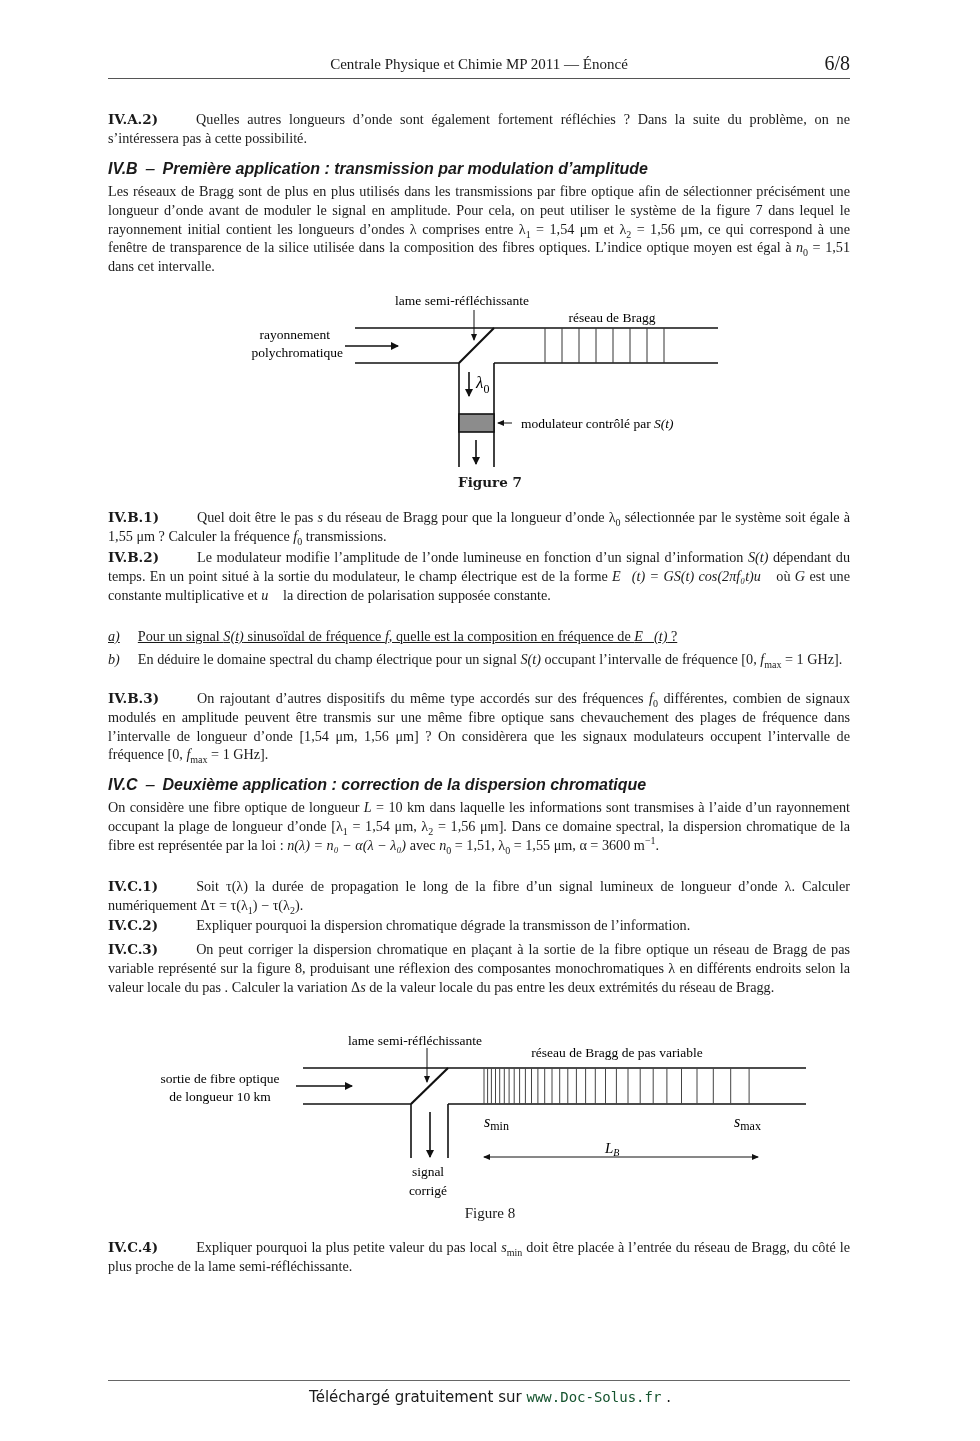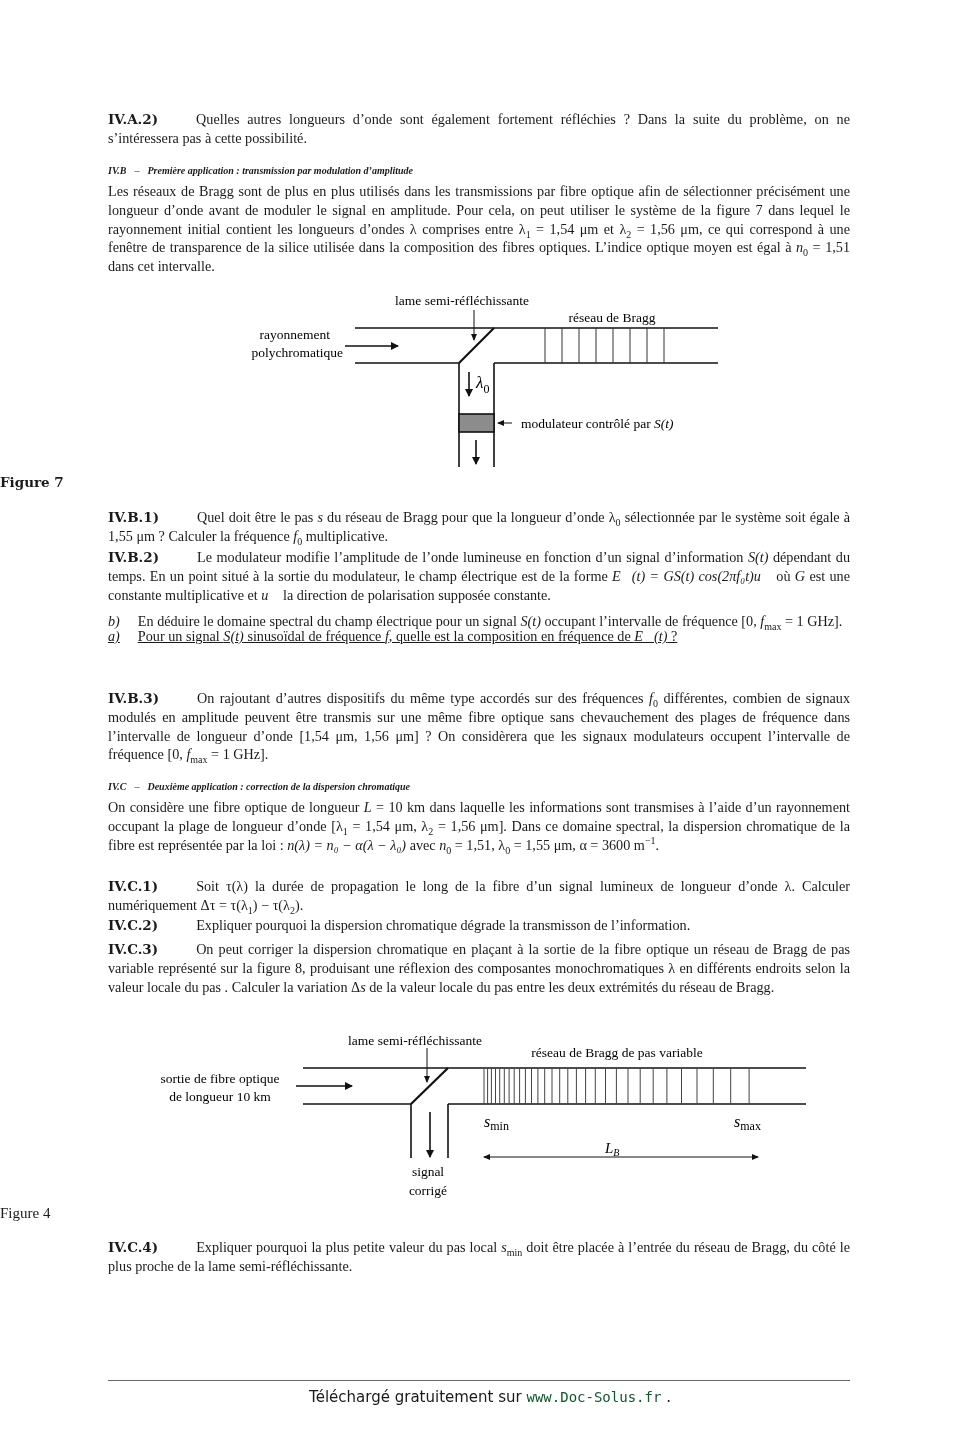--- a/index.html
+++ b/index.html
@@ -5,38 +5,42 @@
   html, body { margin: 0; padding: 0; background: #ffffff; }
   body { width: 980px; height: 1441px; position: relative; overflow: hidden;
          font-family: "DejaVu Serif", "Liberation Serif", serif; color: #1a1a1a; }
   .page { position: absolute; left: 0; top: 0; width: 980px; height: 1441px; }
   .header { position: absolute; left: 108px; top: 52px; width: 742px; height: 26px; border-bottom: 1.5px solid #555; }
   .header-title { position: absolute; left: 0; right: 0; text-align: center; top: 4px; font-size: 15px; font-family: "Liberation Serif", serif; }
   .header-page { position: absolute; right: 0; top: 0; font-size: 20px; font-family: "Liberation Serif", serif; }
   .txt { position: absolute; left: 108px; width: 742px; font-family: "Liberation Serif", serif; font-size: 14.2px; line-height: 18.8px; text-align: justify; }
   .txt p { margin: 0; }
   .qlabel { font-weight: bold; font-family: "DejaVu Serif", serif; font-size: 13.5px; margin-right: 38px; }
-  .sec { font-family: Liberation Serif, serif; font-style: italic; font-weight: bold; font-size: 10px; }
+  .sec { font-family: Liberation Sans, sans-serif; font-style: italic; font-weight: bold; font-size: 16px; }
   .sec .dash { font-weight: normal; margin: 0 8px; }
   i.m { font-style: italic; }
   sub { font-size: 10px; line-height: 0; }
   sup { font-size: 10px; line-height: 0; }
   .fig { position: absolute; left: 0; top: 0; }
   .figlabel { font-family: "Liberation Serif", serif; font-size: 13.5px; }
-  .figcap { position: absolute; left: 0; width: 980px; font-family: "DejaVu Serif", serif; font-weight: bold; font-size: 13.5px; }
+  .figcap { position: absolute; left: 0; width: 980px; text-align: center; font-family: "DejaVu Serif", serif; font-weight: bold; font-size: 13.5px; }
   .figcap8 { font-weight: normal; font-family: "Liberation Serif", serif; font-size: 15px; }
   .footer-line { position: absolute; left: 108px; top: 1380px; width: 742px; border-top: 1.5px solid #666; }
   .footer { position: absolute; left: 0; width: 980px; top: 1388px; text-align: center; font-family: "DejaVu Sans", sans-serif; font-size: 15px; }
   .footer a { color: #14532d; font-family: "DejaVu Sans Mono", monospace; text-decoration: none; font-size: 14px; }
 </style>
 </head>
 <body>
 
 <div class="page">
 
+  <div class="header">
+    <span class="header-title">Centrale Physique et Chimie MP 2011 — Énoncé</span>
+    <span class="header-page">6/8</span>
+  </div>
 
   <div class="txt" style="top:110px;">
     <p><span class="qlabel">IV.A.2)</span><span>Quelles autres longueurs d’onde sont également fortement réfléchies ? Dans la suite du problème, on ne s’intéressera pas à cette possibilité.</span></p>
   </div>
 
   <div class="txt" style="top:160px;">
     <span class="sec"><span>IV.B</span><span class="dash">–</span><span>Première application : transmission par modulation d’amplitude</span></span>
   </div>
   <div class="txt" style="top:182px;">
     <p><span>Les réseaux de Bragg sont de plus en plus utilisés dans les transmissions par fibre optique afin de sélectionner précisément une longueur d’onde avant de moduler le signal en amplitude. Pour cela, on peut utiliser le système de la figure 7 dans lequel le rayonnement initial contient les longueurs d’ondes λ comprises entre λ</span><sub>1</sub><span> = 1,54 μm et λ</span><sub>2</sub><span> = 1,56 μm, ce qui correspond à une fenêtre de transparence de la silice utilisée dans la composition des fibres optiques. L’indice optique moyen est égal à </span><i class="m">n</i><sub>0</sub><span> = 1,51 dans cet intervalle.</span></p>
@@ -86,32 +90,32 @@
     <text x="462" y="305" text-anchor="middle" class="figlabel">lame semi-réfléchissante</text>
     <text x="612" y="322" text-anchor="middle" class="figlabel">réseau de Bragg</text>
     <text x="330" y="339" text-anchor="end" class="figlabel">rayonnement</text>
     <text x="343" y="357" text-anchor="end" class="figlabel">polychromatique</text>
     <text x="476" y="388" class="figlabel" style="font-style:italic;font-size:17px"><tspan>λ</tspan><tspan dy="5" style="font-size:12px;font-style:normal">0</tspan></text>
     <text x="521" y="428" class="figlabel"><tspan>modulateur contrôlé par </tspan><tspan style="font-style:italic">S(t)</tspan></text>
   </svg>
   <div class="figcap" style="top:474px;">Figure 7</div>
 
   <div class="txt" style="top:508px;">
-    <p><span class="qlabel">IV.B.1)</span><span>Quel doit être le pas </span><i class="m">s</i><span> du réseau de Bragg pour que la longueur d’onde λ</span><sub>0</sub><span> sélectionnée par le système soit égale à 1,55 μm ? Calculer la fréquence </span><i class="m">f</i><sub>0</sub><span> multiplicative.</span></p>
+    <p><span class="qlabel">IV.B.1)</span><span>Quel doit être le pas </span><i class="m">s</i><span> du réseau de Bragg pour que la longueur d’onde λ</span><sub>0</sub><span> sélectionnée par le système soit égale à 1,55 μm ? Calculer la fréquence </span><i class="m">f</i><sub>0</sub><span> transmissions.</span></p>
   </div>
 
   <div class="txt" style="top:548px;">
     <p><span class="qlabel">IV.B.2)</span><span>Le modulateur modifie l’amplitude de l’onde lumineuse en fonction d’un signal d’information </span><i class="m">S(t)</i><span> dépendant du temps. En un point situé à la sortie du modulateur, le champ électrique est de la forme </span><i class="m">E⃗(t) = GS(t) cos(2πf₀t)u⃗</i><span> où </span><i class="m">G</i><span> est une constante multiplicative et </span><i class="m">u⃗</i><span> la direction de polarisation supposée constante.</span></p>
   </div>
 
   <div class="txt" style="top:627px;text-decoration:underline;">
     <p><i class="m" style="margin-right:18px">a)</i><span>Pour un signal </span><i class="m">S(t)</i><span> sinusoïdal de fréquence </span><i class="m">f</i><span>, quelle est la composition en fréquence de </span><i class="m">E⃗(t)</i><span> ?</span></p>
   </div>
 
-  <div class="txt" style="top:612px;">
+  <div class="txt" style="top:650px;">
     <p><i class="m" style="margin-right:18px">b)</i><span>En déduire le domaine spectral du champ électrique pour un signal </span><i class="m">S(t)</i><span> occupant l’intervalle de fréquence [0, </span><i class="m">f</i><sub>max</sub><span> = 1 GHz].</span></p>
   </div>
 
   <div class="txt" style="top:689px;">
     <p><span class="qlabel">IV.B.3)</span><span>On rajoutant d’autres dispositifs du même type accordés sur des fréquences </span><i class="m">f</i><sub>0</sub><span> différentes, combien de signaux modulés en amplitude peuvent être transmis sur une même fibre optique sans chevauchement des plages de fréquence dans l’intervalle de longueur d’onde [1,54 μm, 1,56 μm] ? On considèrera que les signaux modulateurs occupent l’intervalle de fréquence [0, </span><i class="m">f</i><sub>max</sub><span> = 1 GHz].</span></p>
   </div>
 
   <div class="txt" style="top:776px;">
     <span class="sec"><span>IV.C</span><span class="dash">–</span><span>Deuxième application : correction de la dispersion chromatique</span></span>
   </div>
@@ -189,21 +193,21 @@
     <text x="415" y="1045" text-anchor="middle" class="figlabel">lame semi-réfléchissante</text>
     <text x="617" y="1057" text-anchor="middle" class="figlabel">réseau de Bragg de pas variable</text>
     <text x="220" y="1083" text-anchor="middle" class="figlabel">sortie de fibre optique</text>
     <text x="220" y="1101" text-anchor="middle" class="figlabel">de longueur 10 km</text>
     <text x="428" y="1176" text-anchor="middle" class="figlabel">signal</text>
     <text x="428" y="1195" text-anchor="middle" class="figlabel">corrigé</text>
     <text x="484" y="1127" class="figlabel" style="font-style:italic;font-size:16px"><tspan>s</tspan><tspan dy="3" style="font-size:12px;font-style:normal">min</tspan></text>
     <text x="734" y="1127" class="figlabel" style="font-style:italic;font-size:16px"><tspan>s</tspan><tspan dy="3" style="font-size:12px;font-style:normal">max</tspan></text>
     <text x="605" y="1153" class="figlabel" style="font-style:italic;font-size:15px"><tspan>L</tspan><tspan dy="3" style="font-size:10px">B</tspan></text>
   </svg>
-  <div class="figcap figcap8" style="top:1205px;">Figure 4</div>
+  <div class="figcap figcap8" style="top:1205px;">Figure 8</div>
 
   <div class="txt" style="top:1238px;">
     <p><span class="qlabel">IV.C.4)</span><span>Expliquer pourquoi la plus petite valeur du pas local </span><i class="m">s</i><sub>min</sub><span> doit être placée à l’entrée du réseau de Bragg, du côté le plus proche de la lame semi-réfléchissante.</span></p>
   </div>
 
   <div class="footer-line"></div>
   <div class="footer">
     <span>Téléchargé gratuitement sur </span><a>www.Doc-Solus.fr</a><span> .</span>
   </div>
 </div>

